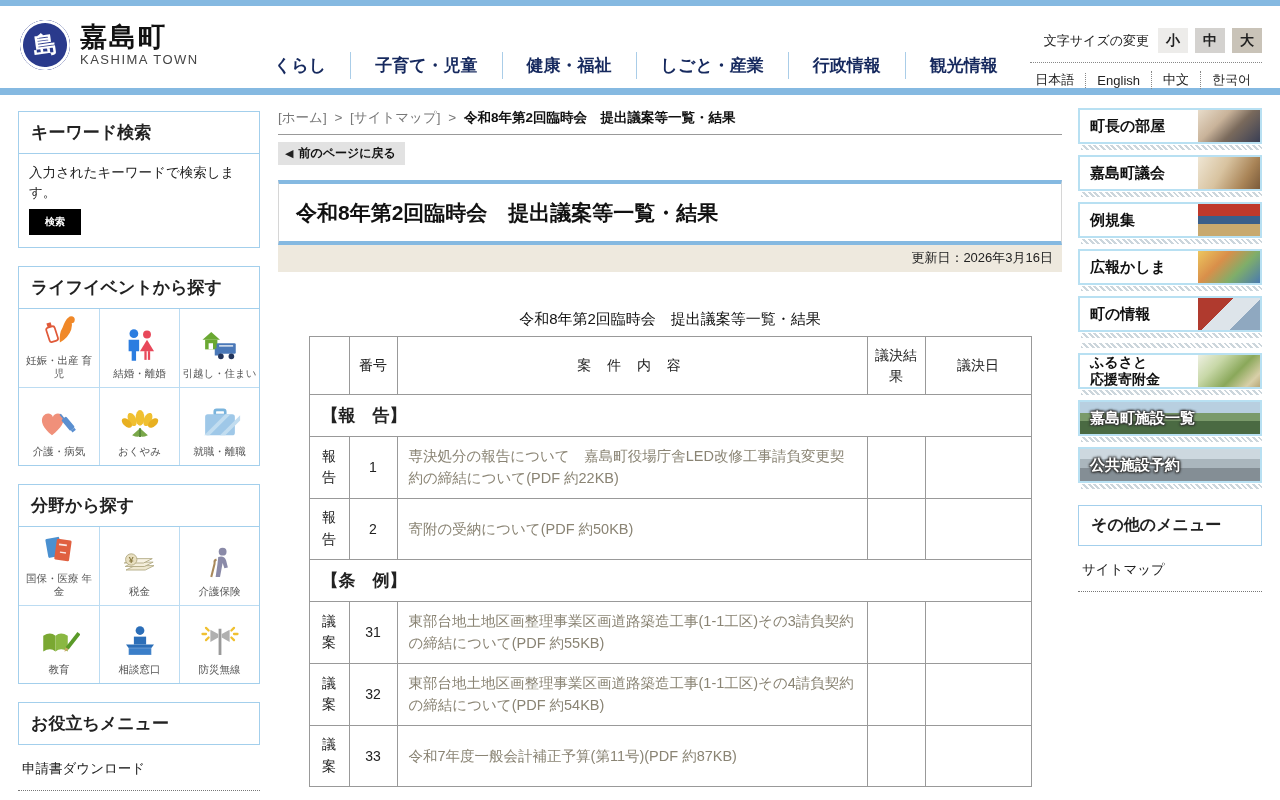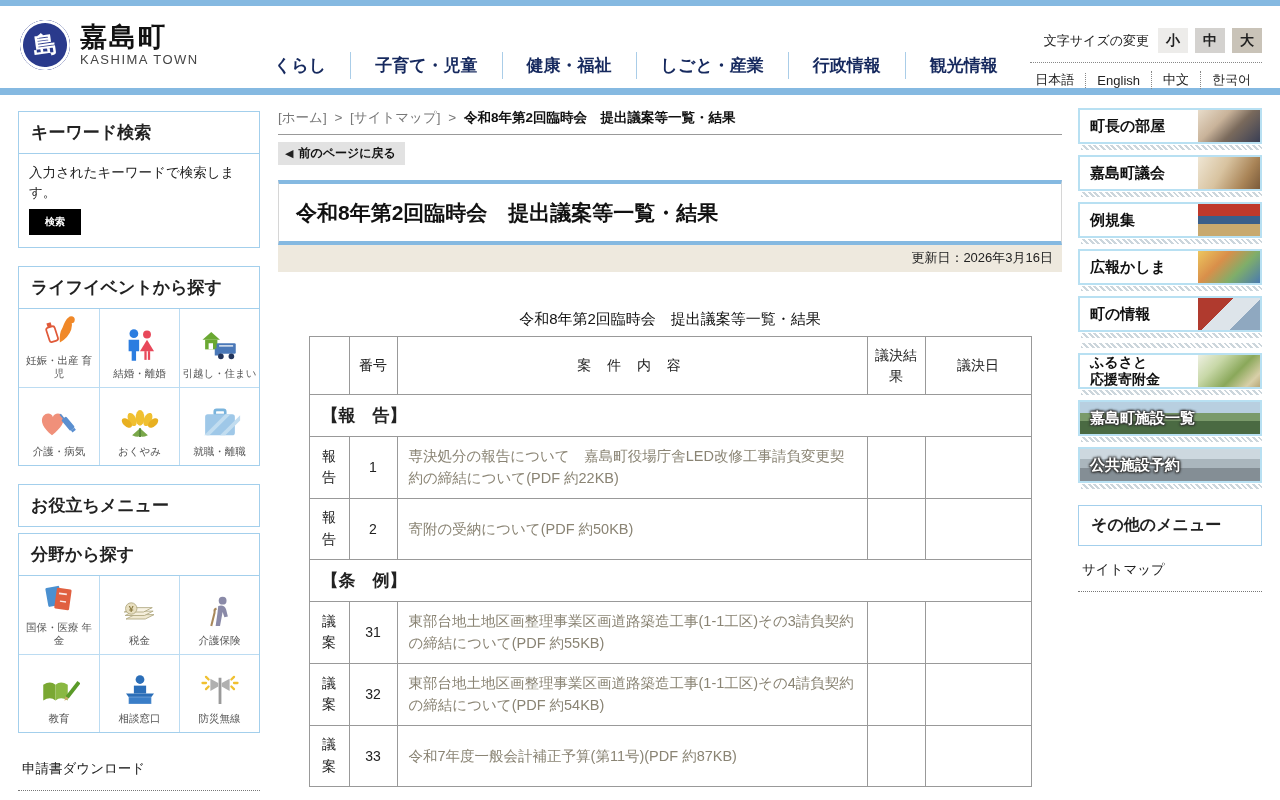--- a/index.html
+++ b/index.html
@@ -233,24 +233,20 @@
               <rect x="7" y="10" width="34" height="24" rx="3" fill="#9fc8e8"></rect>
               <path d="M12 34 L36 10 h-6 L6 34z" fill="#c2ddf0"></path>
               <path d="M24 34 L47 11 v6 L30 34z" fill="#c2ddf0"></path>
             </svg>
           </span>
           <span class="icon-label">就職・離職</span>
         </div>
       </div>
     </div>
 
-    <div class="box" style="margin-bottom:6px">
-      <div class="box-head" style="border-bottom:none">お役立ちメニュー</div>
-    </div>
-
     <div class="box">
       <div class="box-head">分野から探す</div>
       <div class="icon-grid">
         <div class="icon-cell">
           <span class="icon-wrap">
             <svg width="42" height="38" viewBox="0 0 48 40">
               <rect x="10" y="6" width="16" height="22" rx="1.5" transform="rotate(-10 18 17)" fill="#4a90d0"></rect>
               <rect x="20" y="8" width="17" height="24" rx="1.5" transform="rotate(8 28 20)" fill="#e06040"></rect>
               <rect x="24" y="13" width="9" height="2" transform="rotate(8 28 14)" fill="#fff" opacity="0.85"></rect>
               <rect x="25" y="22" width="7" height="1.6" transform="rotate(8 28 23)" fill="#fff" opacity="0.85"></rect>
@@ -318,20 +314,24 @@
                   <line x1="8" y1="19" x2="11" y2="16"></line>
                 <line x1="40" y1="5" x2="37" y2="8"></line>
                   <line x1="44" y1="12" x2="40" y2="12"></line>
                   <line x1="40" y1="19" x2="37" y2="16"></line>
               </g>
             </svg>
           </span>
           <span class="icon-label">防災無線</span>
         </div>
       </div>
+    </div>
+
+    <div class="box" style="margin-bottom:6px">
+      <div class="box-head" style="border-bottom:none">お役立ちメニュー</div>
     </div>
     <div class="menu-list">
       <div class="menu-item">申請書ダウンロード</div>
       <div class="menu-item">ごみ・リサイクル</div>
 
     </div>
   </aside>
 
   <main class="center">
     <div class="breadcrumb">

